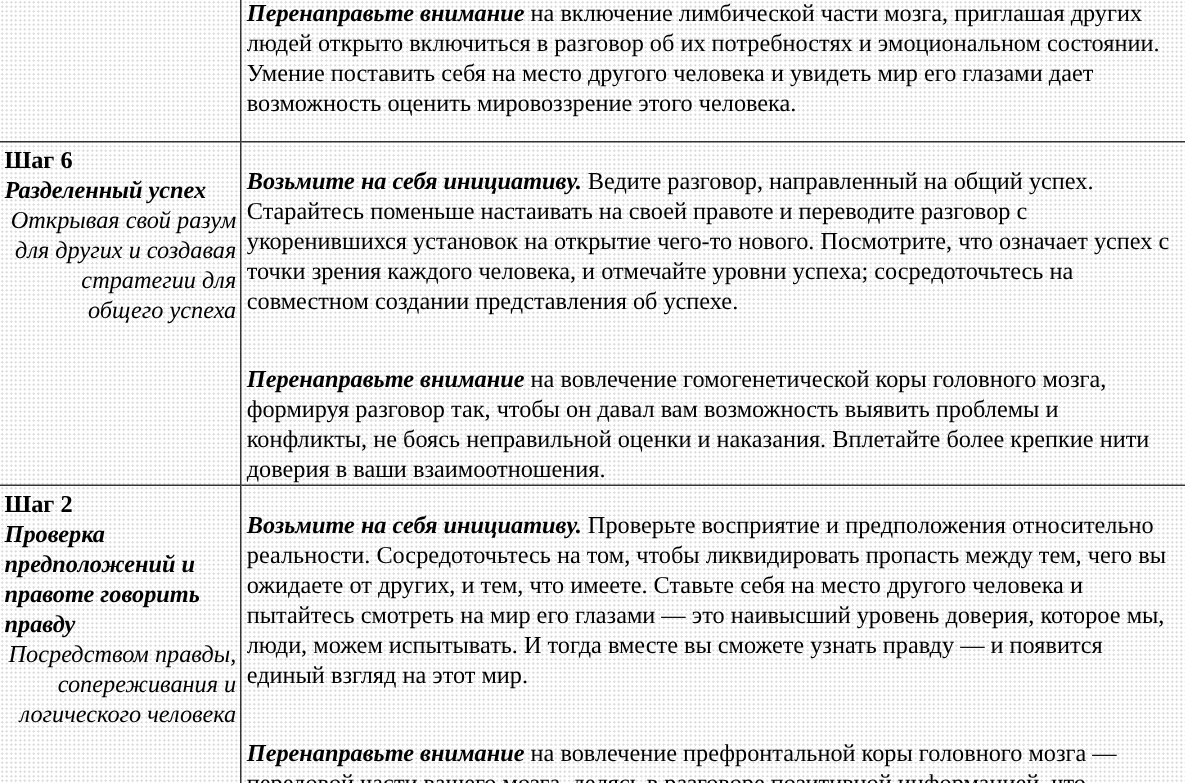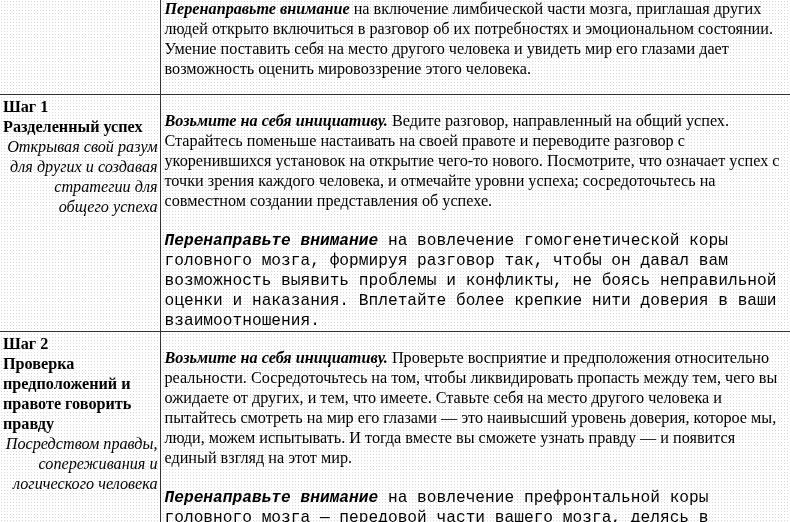--- a/index.html
+++ b/index.html
@@ -23,25 +23,25 @@
     vertical-align: top;
     font-size: 16.2px;
     line-height: 20px;
     padding: 0 2px 0 4px;
     border-top: 1px solid #333;
     border-bottom: 1px solid #333;
   }
   td.left { border-right: 1px solid #333; padding-left: 3px; padding-top: 2px; }
   td.right { padding-left: 4px; padding-top: 16px; }
   .step-num { font-weight: bold; display: block; }
-  .step-title { font-weight: bold; display: block; }
+  .step-title { font-weight: bold; font-style: italic; display: block; }
   .step-desc { font-style: italic; display: block; text-align: right; }
   .lead { font-weight: bold; font-style: italic; }
   p { margin: 0; }
-  p + p { margin-top: 20px; font-family: Liberation Mono, monospace; }
+  p + p { margin-top: 32px; }
   tr.r0 td { border-top: none; }
   tr.r0 td.right { padding-top: 3px; }
   tr.r0 td { height: 95px; }
   tr.r1 td { height: 197px; }
   tr.r2 td { height: 218px; }
 </style>
 </head>
 <body>
 
 <table class="steps">
@@ -51,21 +51,21 @@
     </colgroup>
   <tbody>
     <tr class="r0">
       <td class="left"></td>
       <td class="right">
         <p><span class="lead">Перенаправьте внимание</span><span> на включение лимбической части мозга, приглашая других людей открыто включиться в разговор об их потребностях и эмоциональном состоянии. Умение поставить себя на место другого человека и увидеть мир его глазами дает возможность оценить мировоззрение этого человека.</span></p>
       </td>
     </tr>
     <tr class="r1">
       <td class="left">
-        <span class="step-num">Шаг 1</span>
+        <span class="step-num">Шаг 6</span>
         <span class="step-title">Разделенный успех</span>
         <span class="step-desc">Открывая свой разум для других и создавая стратегии для общего успеха</span>
       </td>
       <td class="right">
         <p><span class="lead">Возьмите на себя инициативу.</span><span> Ведите разговор, направленный на общий успех. Старайтесь поменьше настаивать на своей правоте и переводите разговор с укоренившихся установок на открытие чего-то нового. Посмотрите, что означает успех с точки зрения каждого человека, и отмечайте уровни успеха; сосредоточьтесь на совместном создании представления об успехе.</span></p>
         <p><span class="lead">Перенаправьте внимание</span><span> на вовлечение гомогенетической коры головного мозга, формируя разговор так, чтобы он давал вам возможность выявить проблемы и конфликты, не боясь неправильной оценки и наказания. Вплетайте более крепкие нити доверия в ваши взаимоотношения.</span></p>
       </td>
     </tr>
     <tr class="r2">
       <td class="left">

